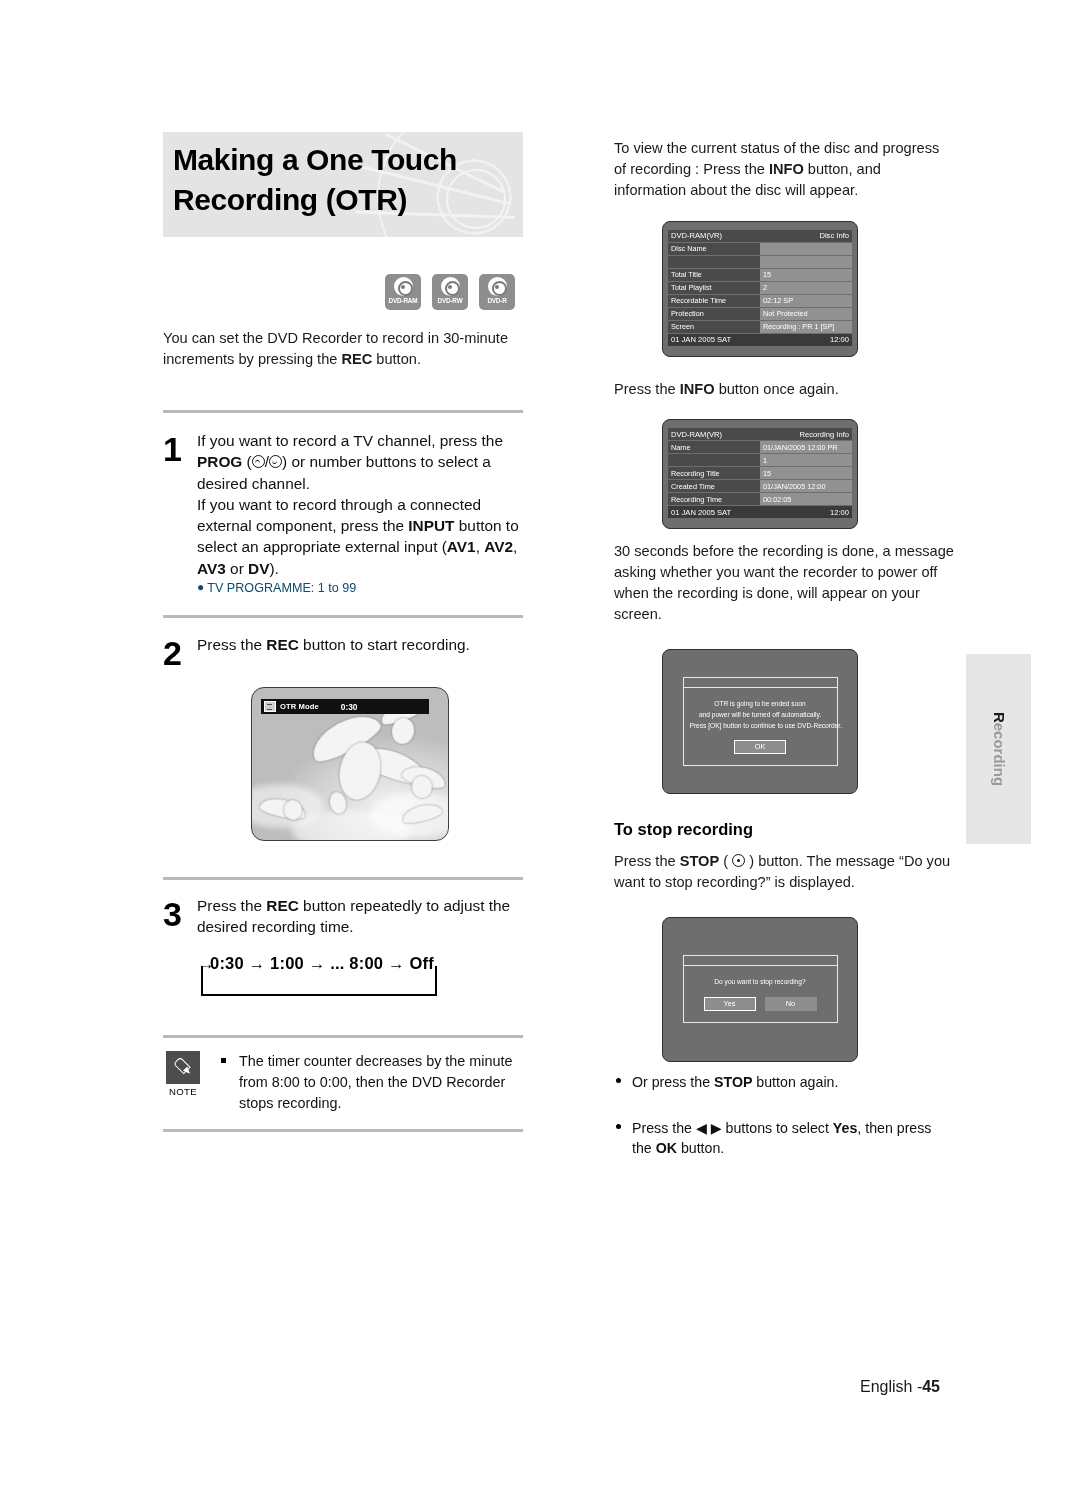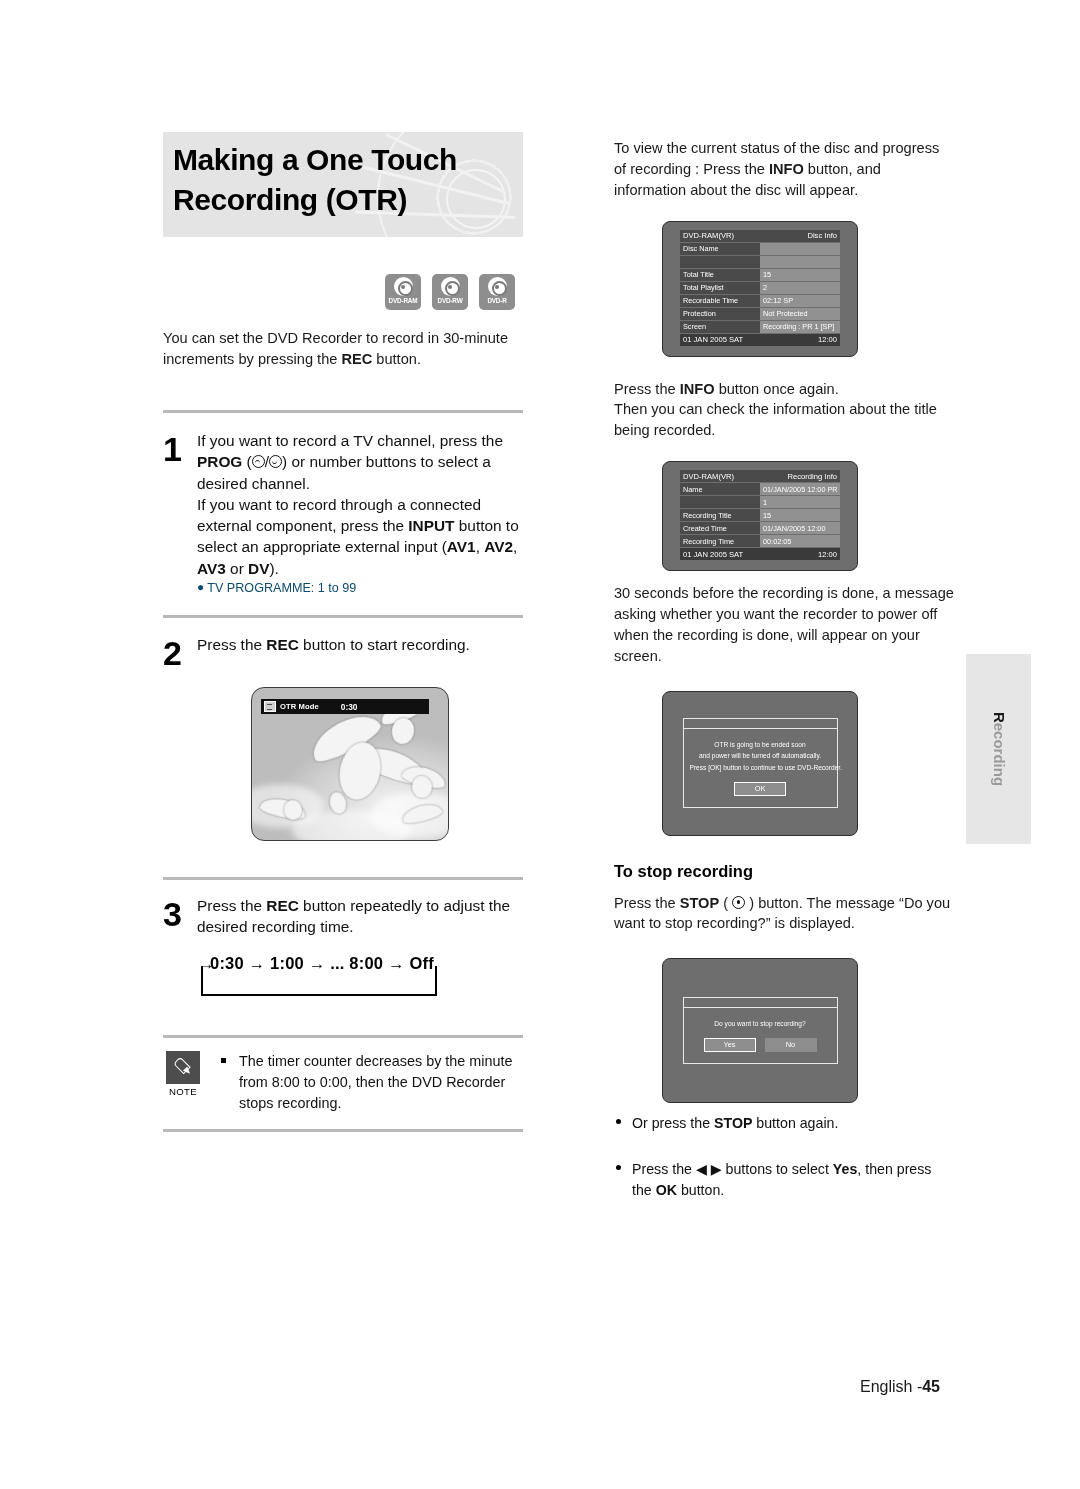--- a/index.html
+++ b/index.html
@@ -376,21 +376,21 @@
   
   .tv-screen {
     position: relative;
     width: 196px;
     height: 136px;
     border-radius: 8px;
     background: #6e6e6e;
     border: 1.5px solid #2f2f2f;
     margin-left: 48px;
     box-sizing: border-box;
-    padding: 8px 17px;
+    padding: 8px 5px;
   }
   .osd {
     width: 100%;
     border-collapse: collapse;
     font-size: 7.3px;
     color: #ffffff;
     table-layout: fixed;
   }
   .osd td {
     height: 12px;
@@ -676,21 +676,21 @@
           <td class="val">Recording :   PR 1 [SP]</td>
         </tr>
         <tr class="foot">
           <td>01 JAN 2005 SAT</td>
           <td class="r">12:00</td>
         </tr>
       </tbody>
         </table>
     </div>
 
-    <div class="rtext" style="margin-top:22px;"><span>Press the </span><b class="kbd">INFO</b><span> button once again.</span><br><span>Then you can check the information about the title being recorded.</span></div>
+    <div class="rtext" style="margin-top:22px;"><span>Press the </span><b class="kbd">INFO</b><span> button once again.</span><br></div>
 
     <div class="tv-screen" style="margin-top:20px; height:110px;">
       <table class="osd">
         <tbody>
             <tr class="hdr">
           <td>DVD-RAM(VR)</td>
           <td class="r">Recording Info</td>
         </tr>
         <tr>
           <td class="lab">Name</td>

